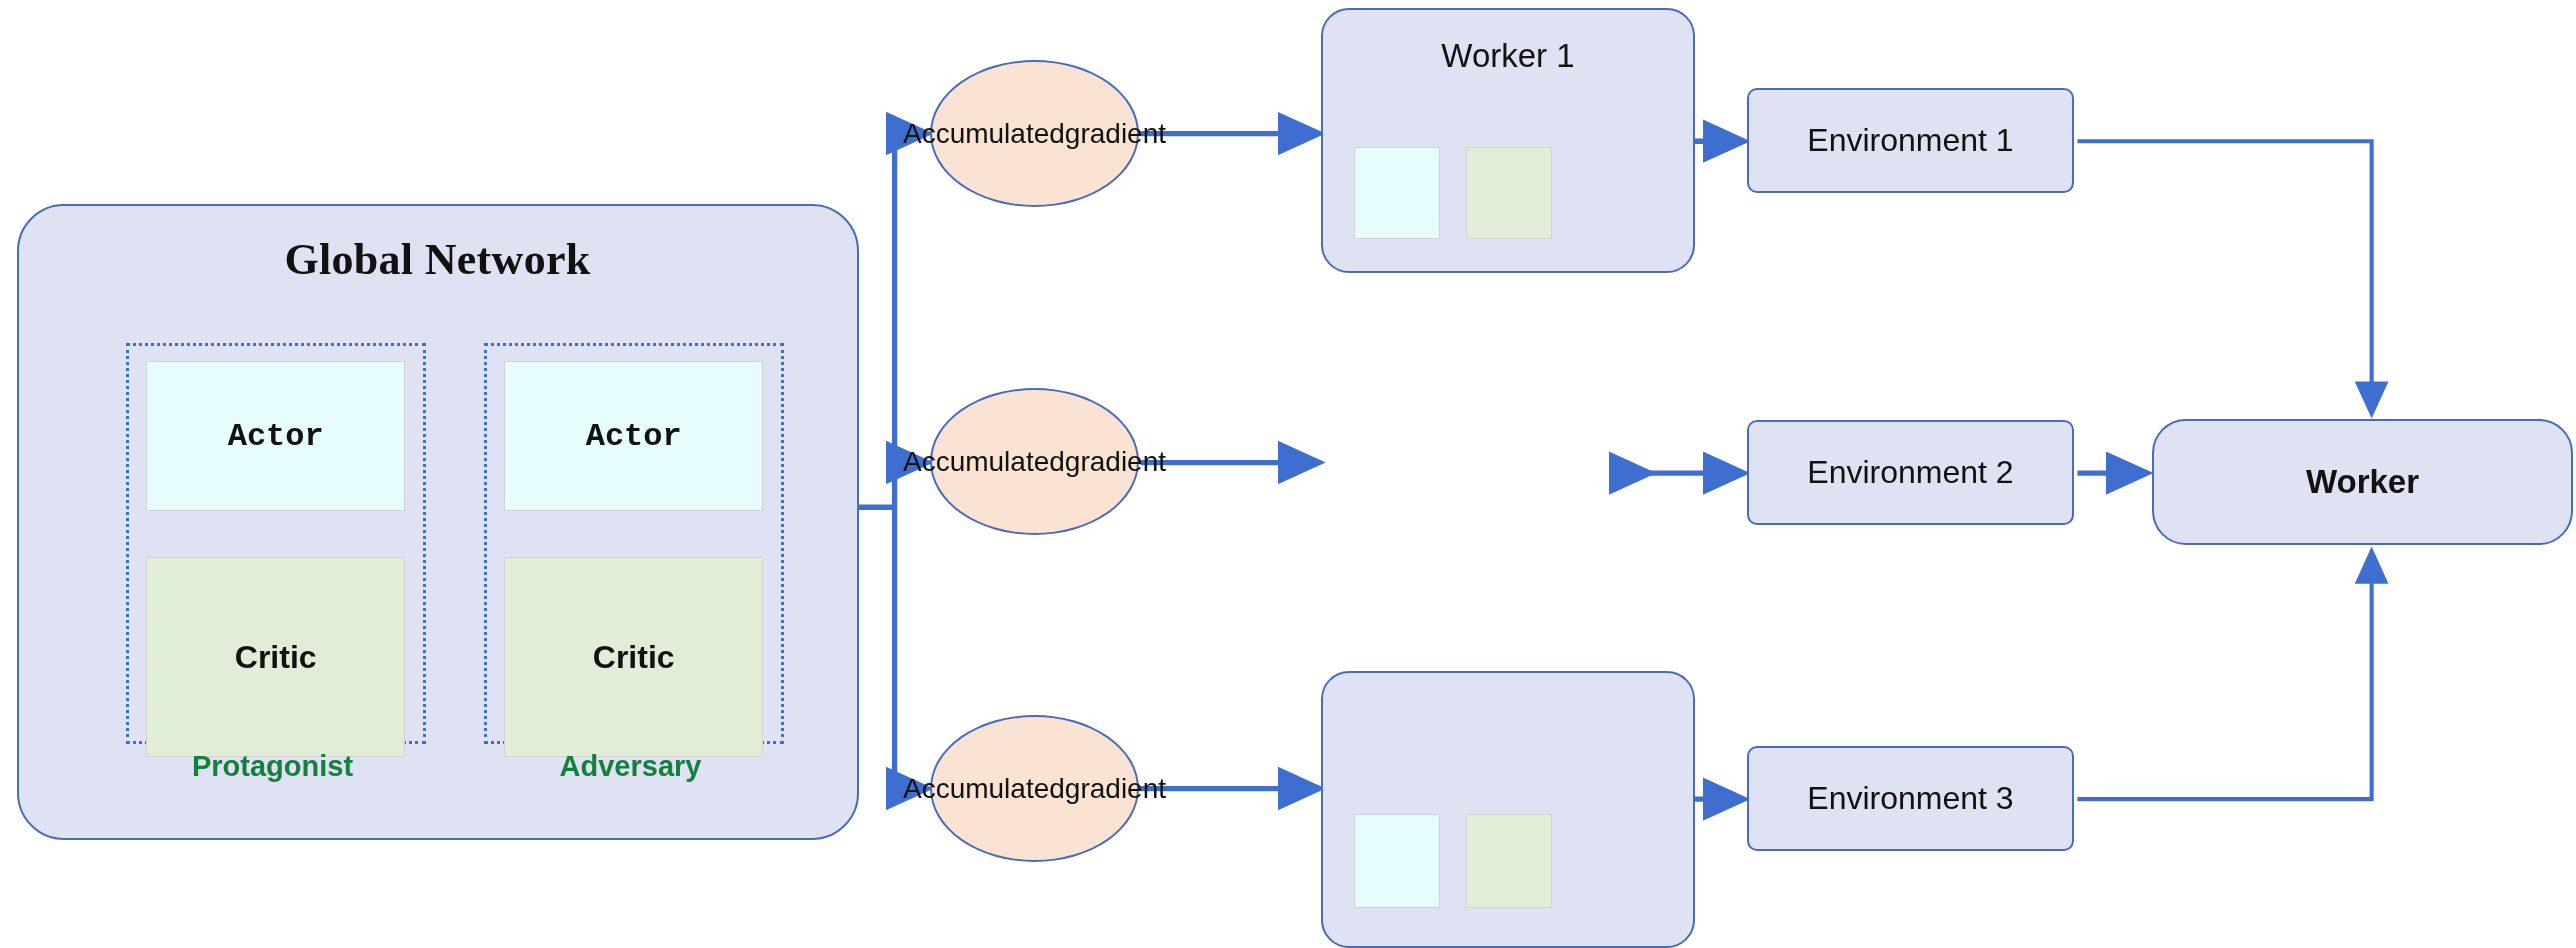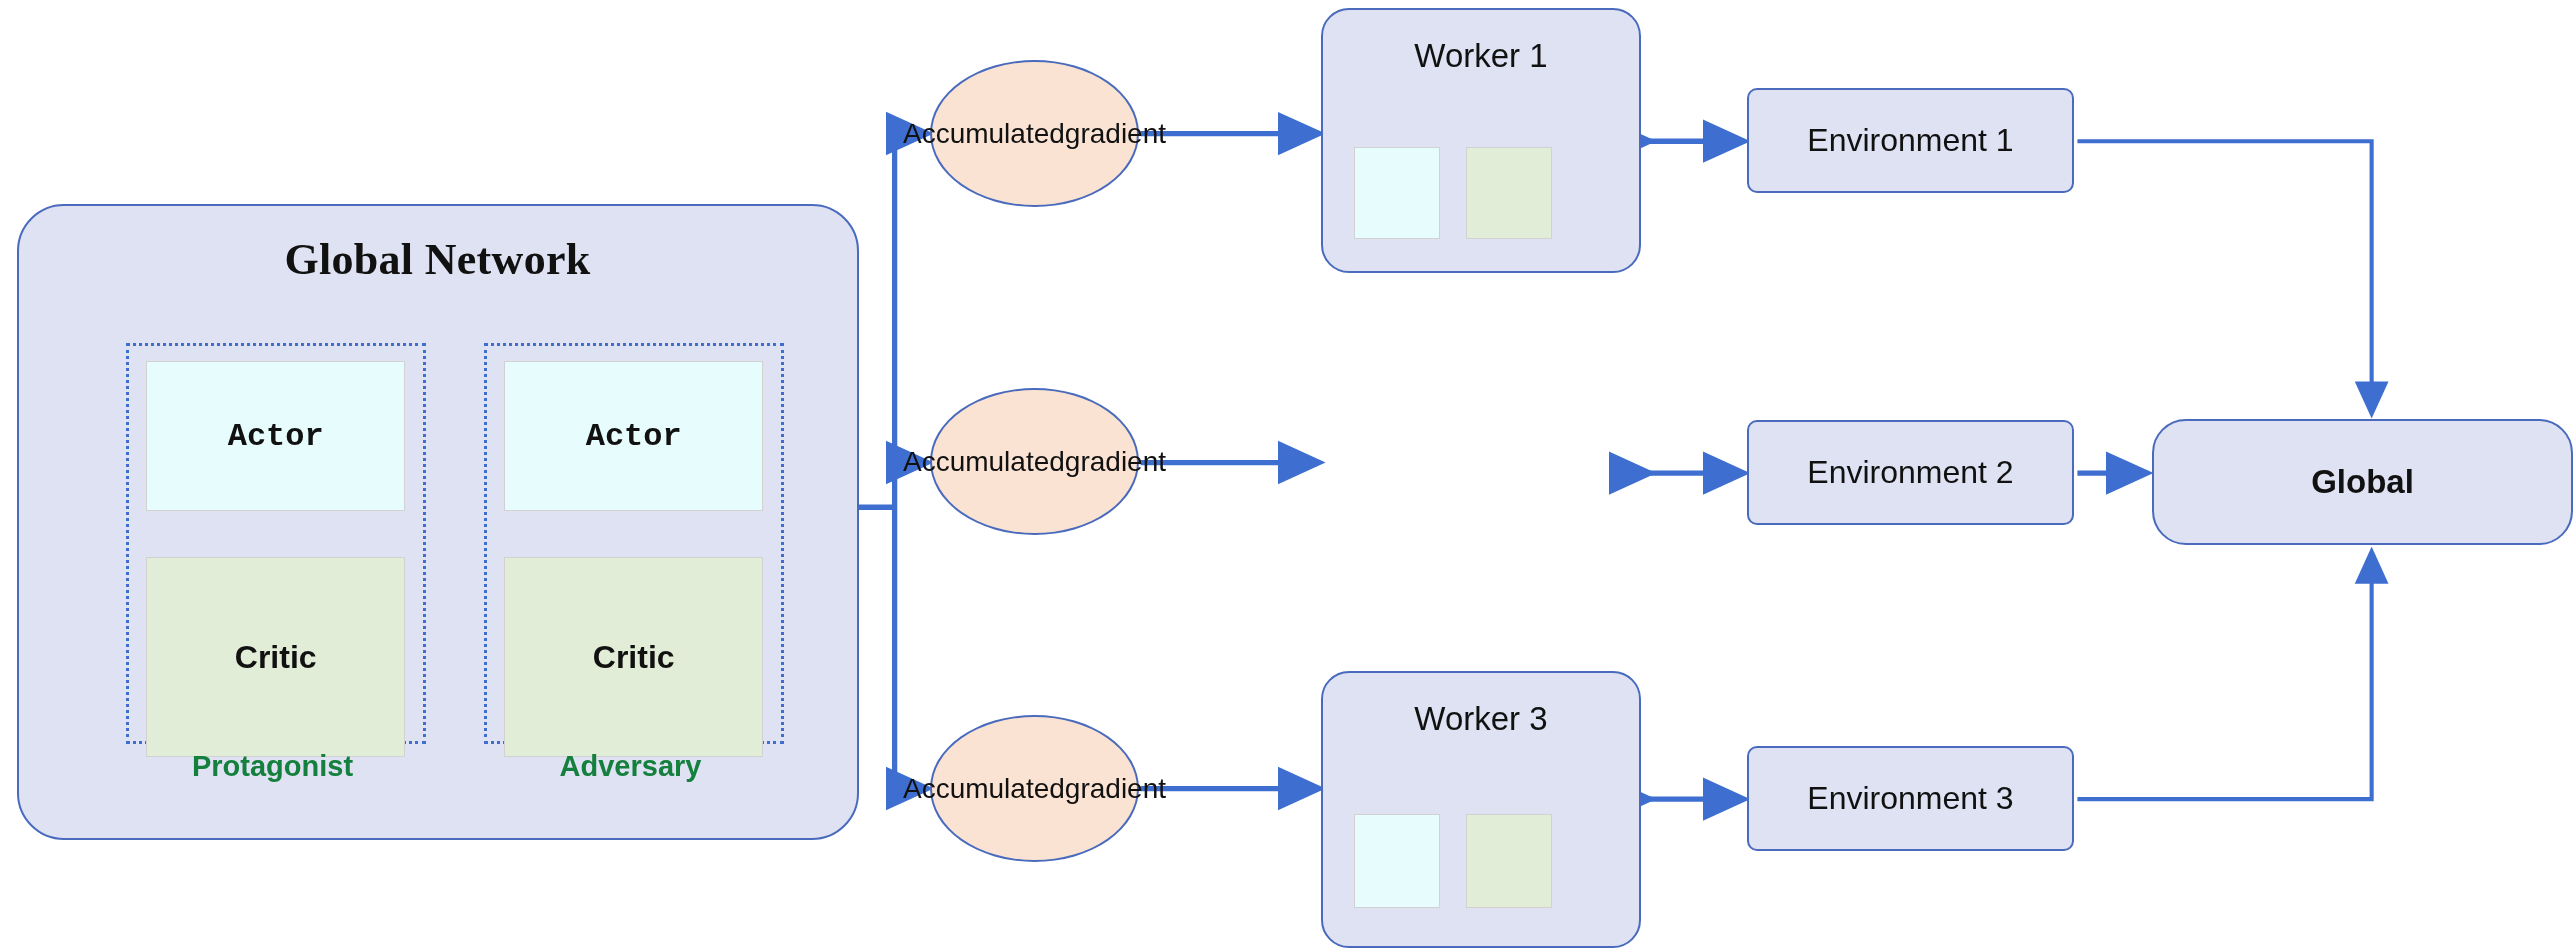--- a/index.html
+++ b/index.html
@@ -41,21 +41,21 @@
     display:flex;flex-direction:row;align-items:center;justify-content:center;
     font-size:28px;color:#111;line-height:1.35;text-align:center;
   }
   .grad-ellipse span{display:block;}
   .ge1{left:930px;top:60px;}
   .ge2{left:930px;top:388px;}
   .ge3{left:930px;top:715px;}
 
   
   .worker{
-    width:320px;background:#dee2f2;border:2.9px solid #4a6bbd;border-radius:28px;
+    width:374px;background:#dee2f2;border:2.9px solid #4a6bbd;border-radius:28px;
   }
   .worker-title{
     position:absolute;left:0;top:27px;width:100%;text-align:center;
     font-size:33px;color:#111;
   }
   .worker-slots{position:absolute;left:31px;display:flex;gap:26px;}
   .slot{border:1.8px solid #d2d2d2;box-sizing:border-box;}
   .slot.cyan{background:#e6fcfd;}
   .slot.green{background:#e2edd8;}
   .w1{left:1321px;top:8.2px;height:265px;}
@@ -154,27 +154,26 @@
   <div class="node worker w1">
     <div class="worker-title">Worker 1</div>
     <div class="worker-slots">
       <div class="slot cyan"></div>
       <div class="slot green"></div>
     </div>
   </div>
 
 
   <div class="node worker w3">
-    <div class="worker-title">Worker 3</div>
     <div class="worker-slots">
       <div class="slot cyan"></div>
       <div class="slot green"></div>
     </div>
   </div>
 
   <div class="node env env1">Environment 1</div>
   <div class="node env env2">Environment 2</div>
   <div class="node env env3">Environment 3</div>
 
-  <div class="node system">Global</div>
+  <div class="node system">Worker</div>
 
 </div>
 
 
 </body></html>

